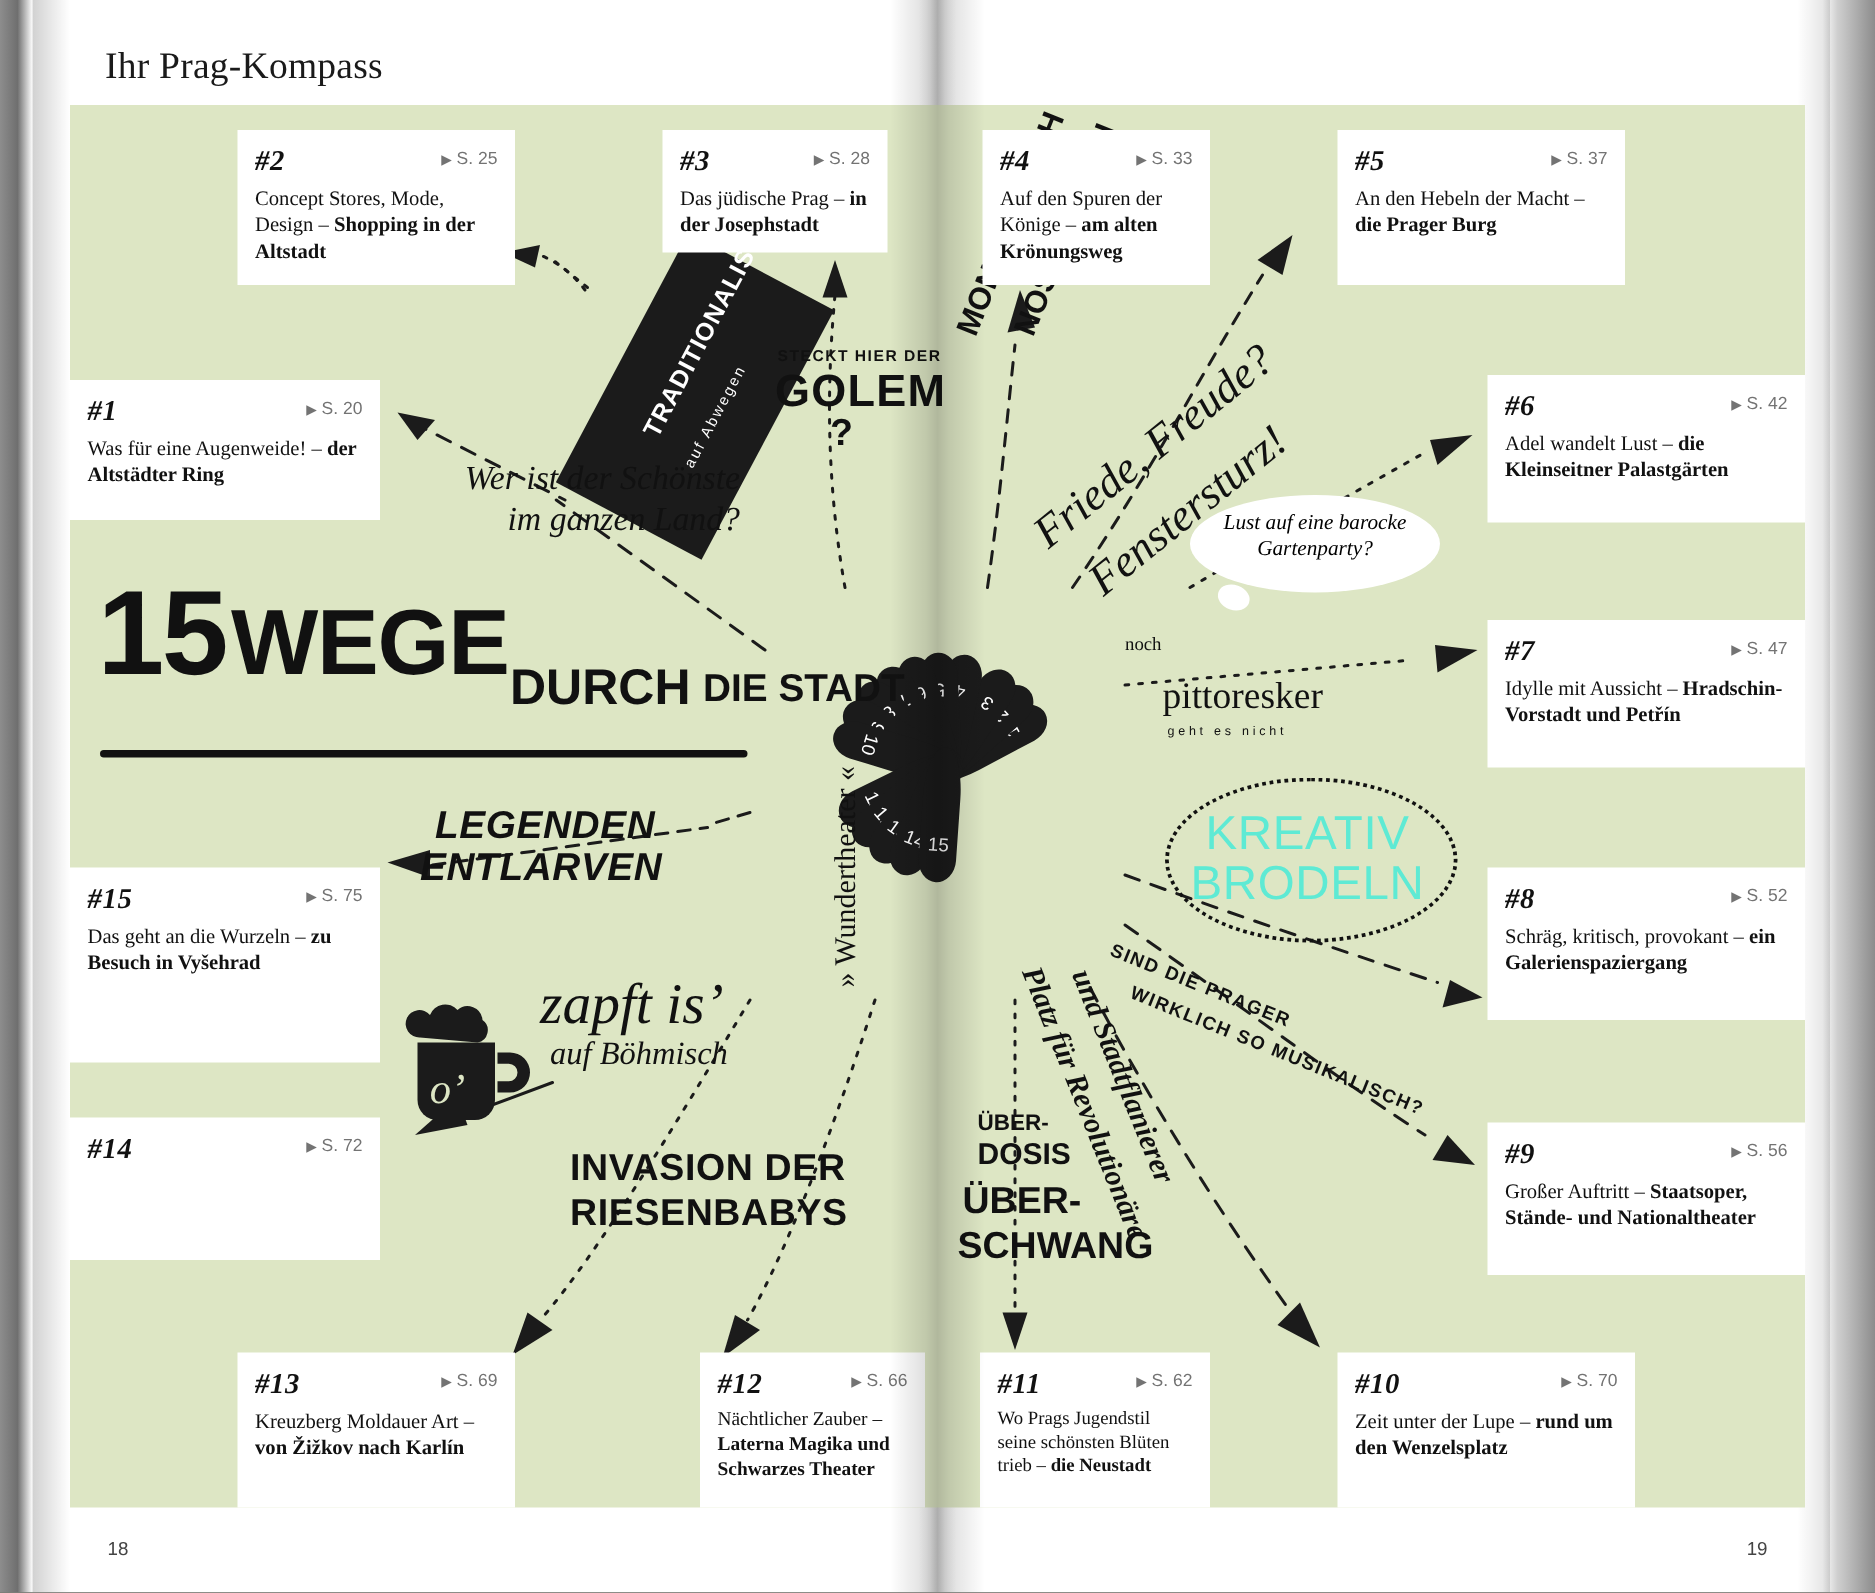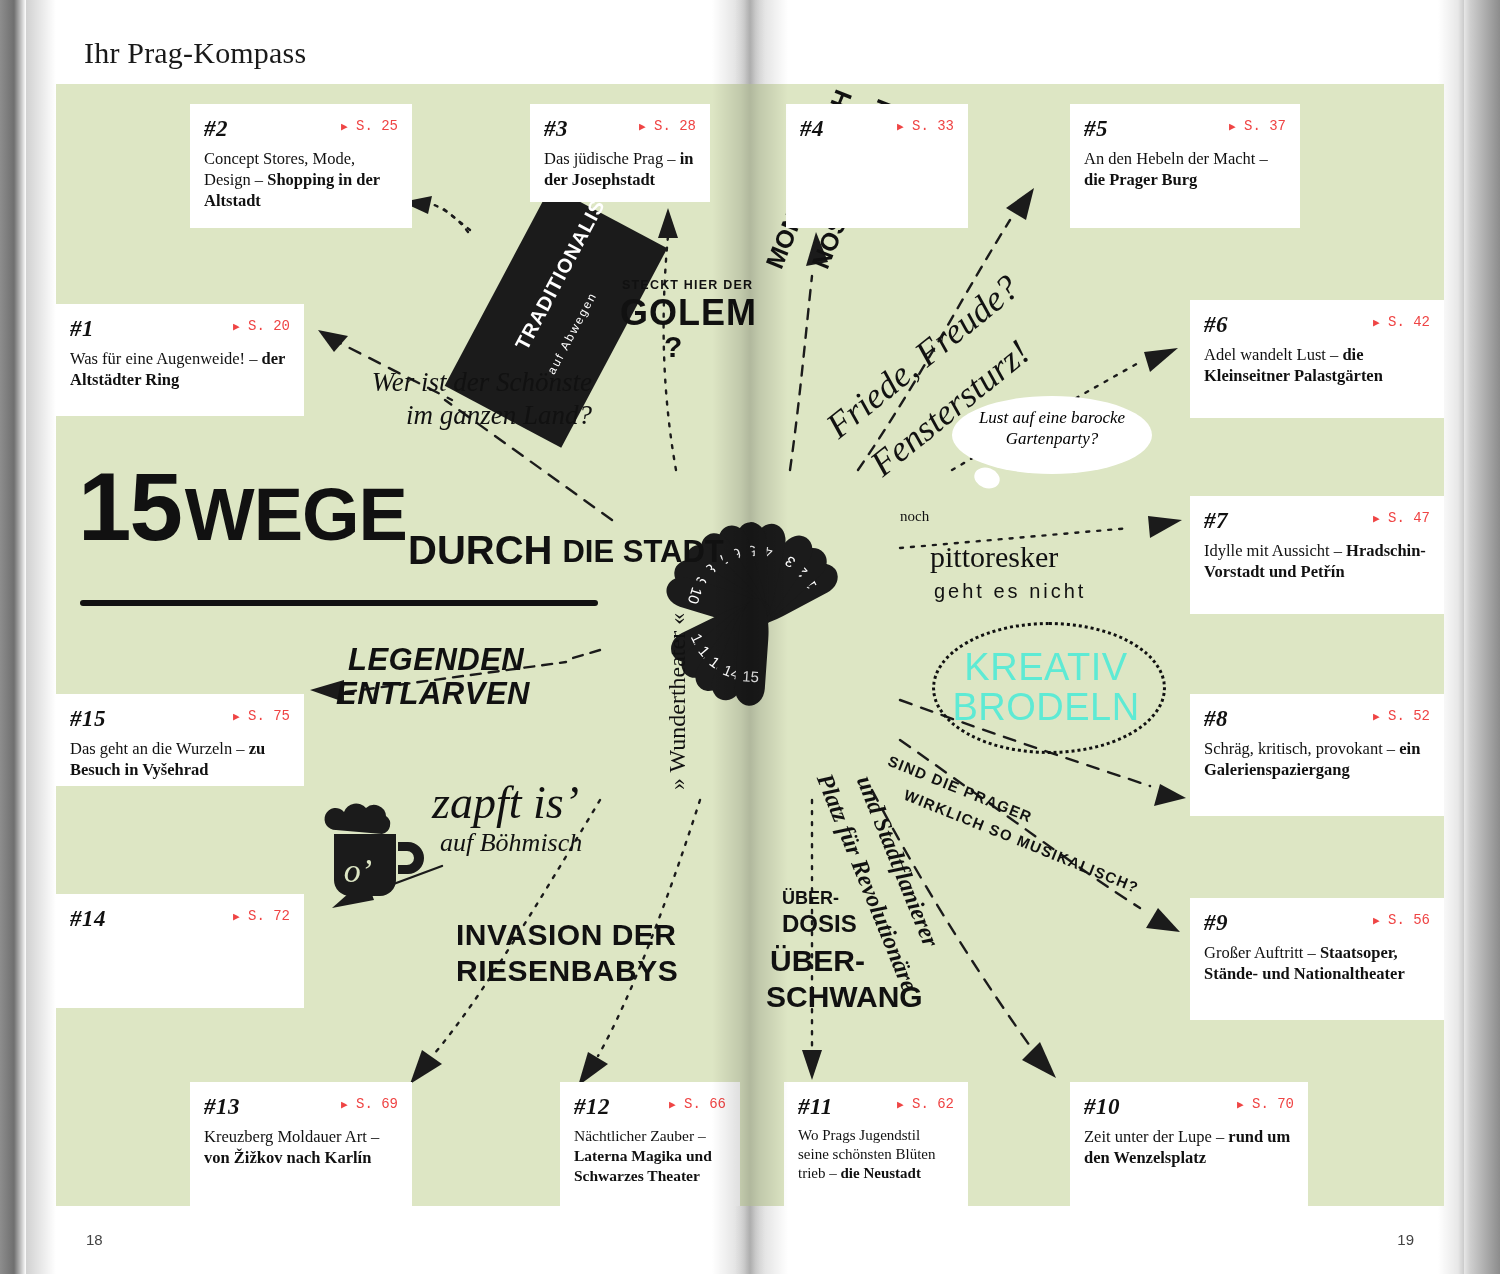--- a/index.html
+++ b/index.html
@@ -22,21 +22,21 @@
   .green{position:absolute;left:56px;top:84px;width:1388px;height:1122px;background:#dde6c4;}
 
   .folio{position:absolute;bottom:26px;font-size:15px;color:#444;font-family:"Liberation Sans",sans-serif;}
   .folio.l{left:86px;margin-top:33px;}
   .folio.r{right:86px;}
 
   
   .card{position:absolute;background:#fff;box-sizing:border-box;padding:12px 14px 14px 14px;
         font-family:"Liberation Serif",serif;color:#111;}
   .card .num{font-size:23px;font-weight:bold;font-style:italic;letter-spacing:.5px;}
-  .card .pg{position:absolute;right:14px;top:14px;font-size:14px;font-family:Liberation Mono, monospace;color:#ef4444;text-align:right;}
+  .card .pg{position:absolute;right:14px;top:14px;font-size:14px;font-family:Liberation Sans, sans-serif;color:#737373;text-align:right;}
   .card .pg .tri{font-size:11px;}
   .card .txt{margin-top:6px;font-size:16.5px;line-height:1.28;}
   .card .txt b{font-weight:bold;}
 
   
   .ll{position:absolute;color:#111;font-family:"Liberation Sans",sans-serif;font-weight:bold;}
   .serif-it{font-family:"Liberation Serif",serif;font-style:italic;font-weight:normal;}
 
   .bigtitle{position:absolute;left:78px;top:452px;width:560px;color:#111;}
   .bigtitle .l1{font-family:"Liberation Sans",sans-serif;font-weight:bold;}
@@ -213,21 +213,21 @@
   <div class="ll" style="left:760px;top:262px;font-size:25px;transform:rotate(-68deg);transform-origin:0 0;white-space:nowrap;">MONARCHISCH</div>
   <div class="ll" style="left:806px;top:262px;font-size:25px;transform:rotate(-68deg);transform-origin:0 0;white-space:nowrap;">NOSTALGISCH</div>
 
   <div class="ll serif-it" style="left:818px;top:414px;font-size:36px;transform:rotate(-39deg);transform-origin:0 0;white-space:nowrap;">Friede, Freude?</div>
   <div class="ll serif-it" style="left:862px;top:452px;font-size:36px;transform:rotate(-39deg);transform-origin:0 0;white-space:nowrap;">Fenstersturz!</div>
 
   <div class="bubble">Lust auf eine barocke Gartenparty?</div>
 
   <div class="ll" style="left:900px;top:508px;font-size:15px;font-weight:normal;font-family:'Liberation Serif',serif;">noch</div>
   <div class="ll" style="left:930px;top:540px;font-size:30px;font-weight:normal;font-family:'Liberation Serif',serif;">pittoresker</div>
-  <div class="ll" style="left:934px;top:580px;font-size:20px;letter-spacing:3px;font-weight:normal;font-family:'Liberation Sans',sans-serif;">geht es nicht</div>
+  <div class="ll" style="left:934px;top:580px;font-size:10px;letter-spacing:3px;font-weight:normal;font-family:'Liberation Sans',sans-serif;">geht es nicht</div>
 
   <div class="kreativ">
     <div class="ring"></div>
     <div>KREATIV</div>
     <div>BRODELN</div>
   </div>
 
   <div class="ll" style="left:348px;top:642px;font-size:31px;font-style:italic;letter-spacing:.5px;">LEGENDEN</div>
   <div class="ll" style="left:336px;top:676px;font-size:31px;font-style:italic;letter-spacing:.5px;">ENTLARVEN</div>
 
@@ -272,20 +272,21 @@
 
   <div class="card" style="left:530px;top:104px;width:180px;height:98px;">
     <div class="num">#3</div>
     <div class="pg"><span class="tri">▶</span> <span>S. 28</span></div>
     <div class="txt"><span>Das jüdische Prag – </span><b>in der Josephstadt</b></div>
   </div>
 
   <div class="card" style="left:786px;top:104px;width:182px;height:124px;">
     <div class="num">#4</div>
     <div class="pg"><span class="tri">▶</span> <span>S. 33</span></div>
+    <div class="txt"><span>Auf den Spuren der Könige – </span><b>am alten Krönungsweg</b></div>
   </div>
 
   <div class="card" style="left:1070px;top:104px;width:230px;height:124px;">
     <div class="num">#5</div>
     <div class="pg"><span class="tri">▶</span> <span>S. 37</span></div>
     <div class="txt"><span>An den Hebeln der Macht – </span><b>die Prager Burg</b></div>
   </div>
 
   <div class="card" style="left:1190px;top:300px;width:254px;height:118px;">
     <div class="num">#6</div>
@@ -333,21 +334,21 @@
     <div class="num">#13</div>
     <div class="pg"><span class="tri">▶</span> <span>S. 69</span></div>
     <div class="txt"><span>Kreuzberg Moldauer Art – </span><b>von Žižkov nach Karlín</b></div>
   </div>
 
   <div class="card" style="left:56px;top:894px;width:248px;height:114px;">
     <div class="num">#14</div>
     <div class="pg"><span class="tri">▶</span> <span>S. 72</span></div>
   </div>
 
-  <div class="card" style="left:56px;top:694px;width:248px;height:92px;">
+  <div class="card" style="left:56px;top:694px;width:248px;height:156px;">
     <div class="num">#15</div>
     <div class="pg"><span class="tri">▶</span> <span>S. 75</span></div>
     <div class="txt"><span>Das geht an die Wurzeln – </span><b>zu Besuch in Vyšehrad</b></div>
   </div>
 
   <div class="gutter"></div>
 
   <div class="folio l">18</div>
   <div class="folio r">19</div>
 </div>

